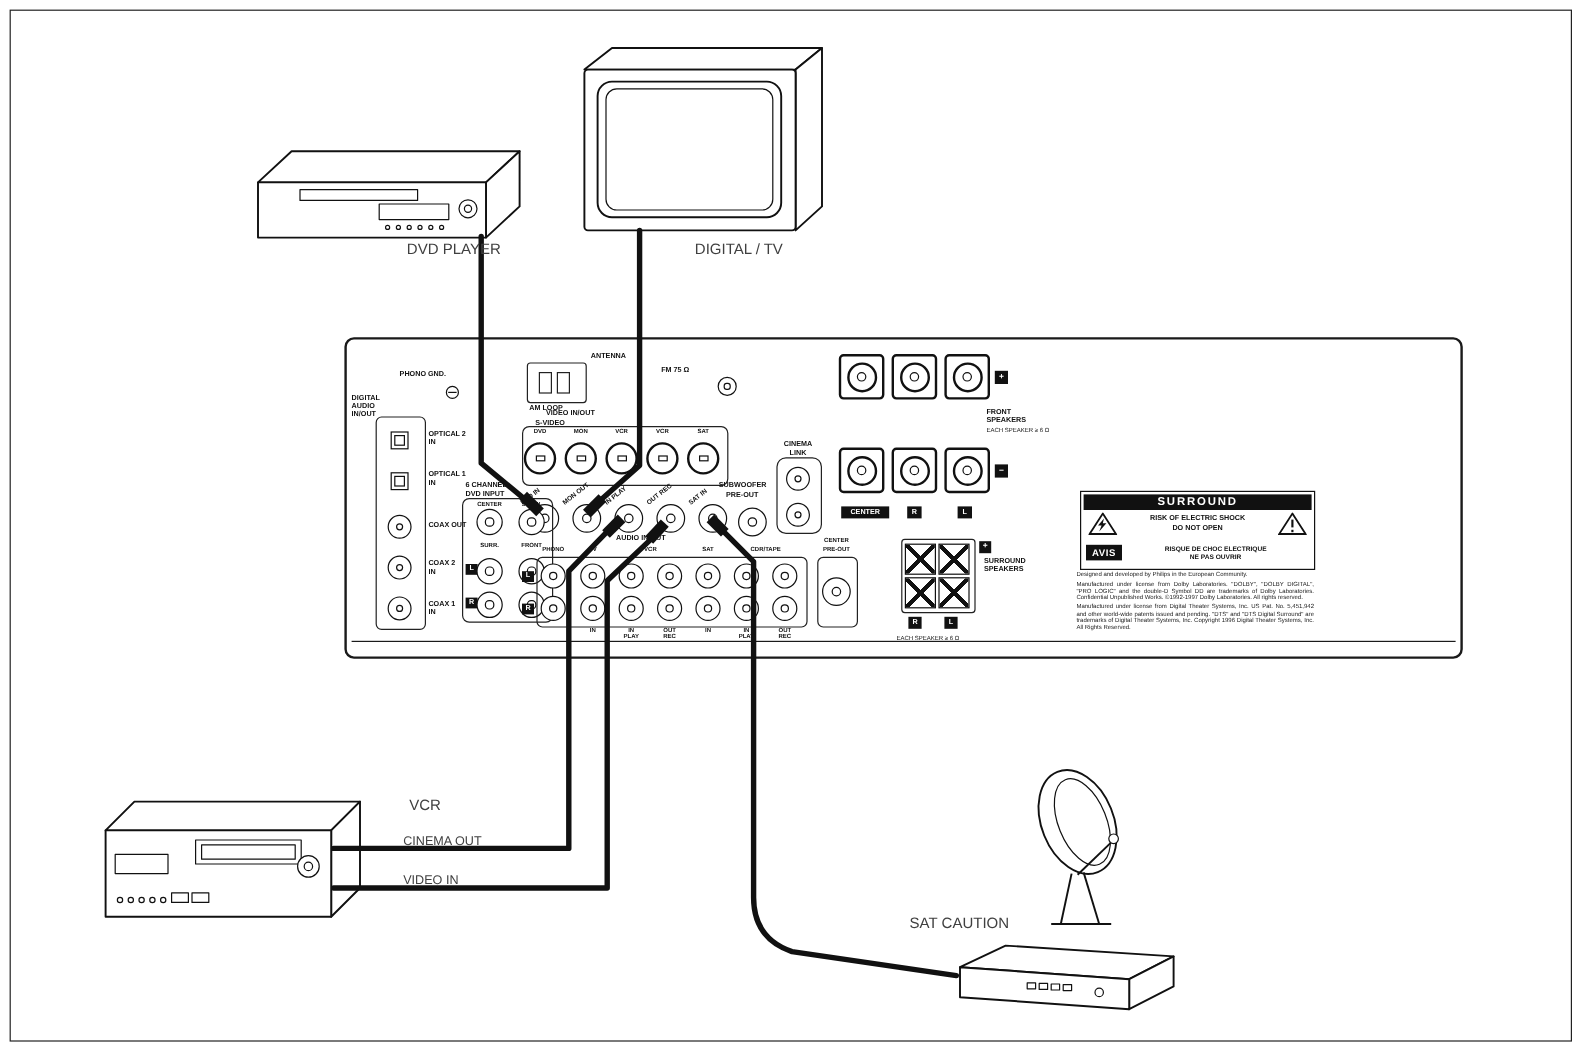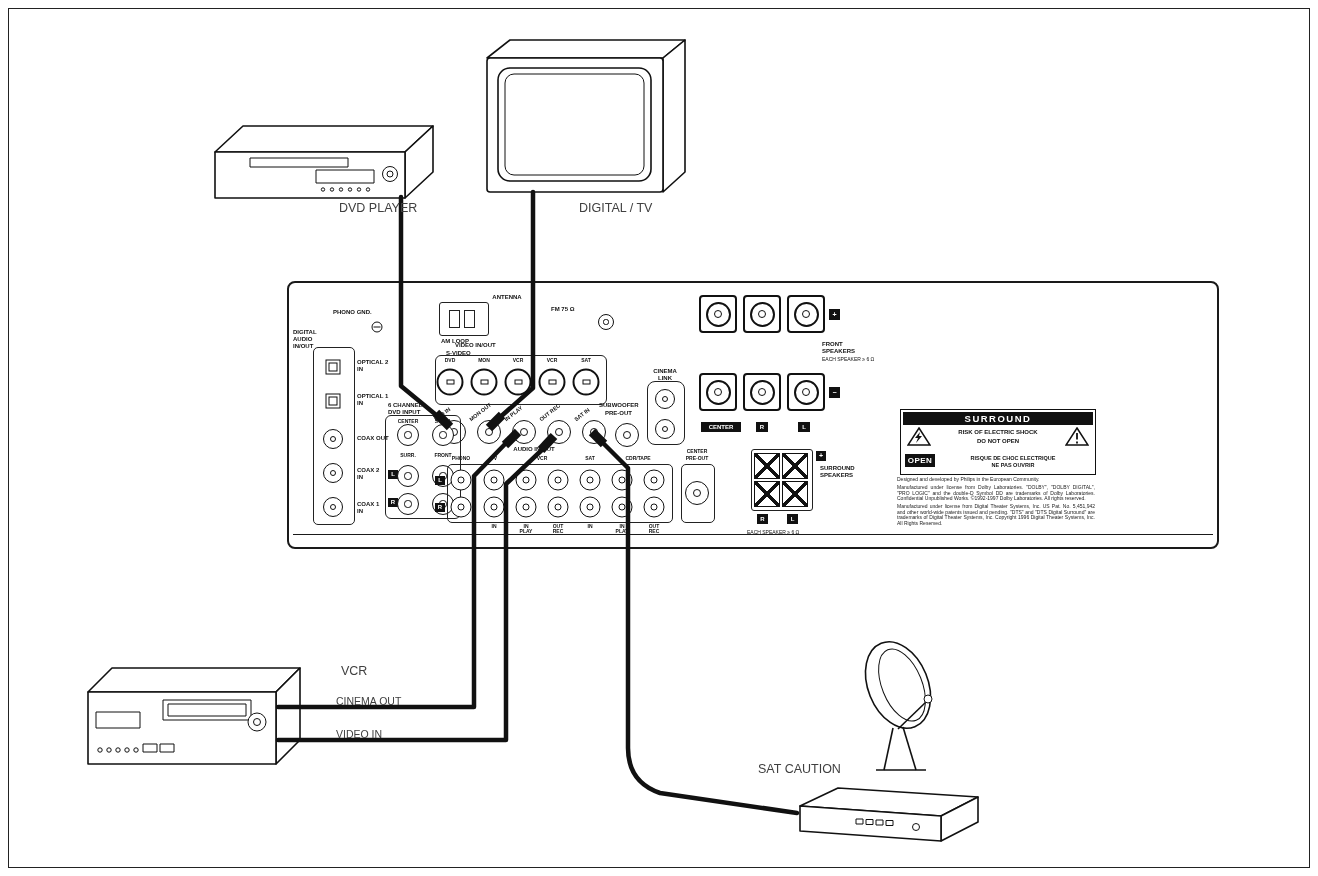--- a/index.html
+++ b/index.html
@@ -213,21 +213,21 @@
         <polygon points="12,1 23,18 1,18" fill="#fff" stroke="#111" stroke-width="1.5"></polygon>
         <path d="M13,5 L8,11 L11,11 L9,16 L15,9 L12,9 Z" fill="#111"></path>
       </svg>
       <svg width="24" height="20" style="position:absolute;left:164px;top:17px">
         <polygon points="12,1 23,18 1,18" fill="#fff" stroke="#111" stroke-width="1.5"></polygon>
         <rect x="11.1" y="6" width="1.8" height="6.5" fill="#111"></rect>
         <rect x="11.1" y="14.5" width="1.8" height="2" fill="#111"></rect>
       </svg>
       <div class="lbl cc" style="left:97px;top:19px">RISK OF ELECTRIC SHOCK</div>
       <div class="lbl cc" style="left:97px;top:28px">DO NOT OPEN</div>
-      <div class="bb" style="left:4px;top:44px;width:30px;height:13px;line-height:13px;font-size:8px;letter-spacing:0.5px">OPEN</div>
+      <div class="bb" style="left:4px;top:44px;width:30px;height:13px;line-height:13px;font-size:8px;letter-spacing:0.5px">AVIS</div>
       <div class="lbl t55 cc" style="left:112px;top:45px">RISQUE DE CHOC ELECTRIQUE</div>
       <div class="lbl t55 cc" style="left:112px;top:52px">NE PAS OUVRIR</div>
     </div>
 
     <div class="legal" style="left:608px;top:194px;width:198px">
       <p>Designed and developed by Philips in the European Community.</p>
       <p>Manufactured under license from Dolby Laboratories. "DOLBY", "DOLBY DIGITAL", "PRO LOGIC" and the double-D Symbol DD are trademarks of Dolby Laboratories. Confidential Unpublished Works. ©1992-1997 Dolby Laboratories. All rights reserved.</p>
       <p>Manufactured under license from Digital Theater Systems, Inc. US Pat. No. 5,451,942 and other world-wide patents issued and pending. "DTS" and "DTS Digital Surround" are trademarks of Digital Theater Systems, Inc. Copyright 1996 Digital Theater Systems, Inc. All Rights Reserved.</p>
     </div>
   </div>

